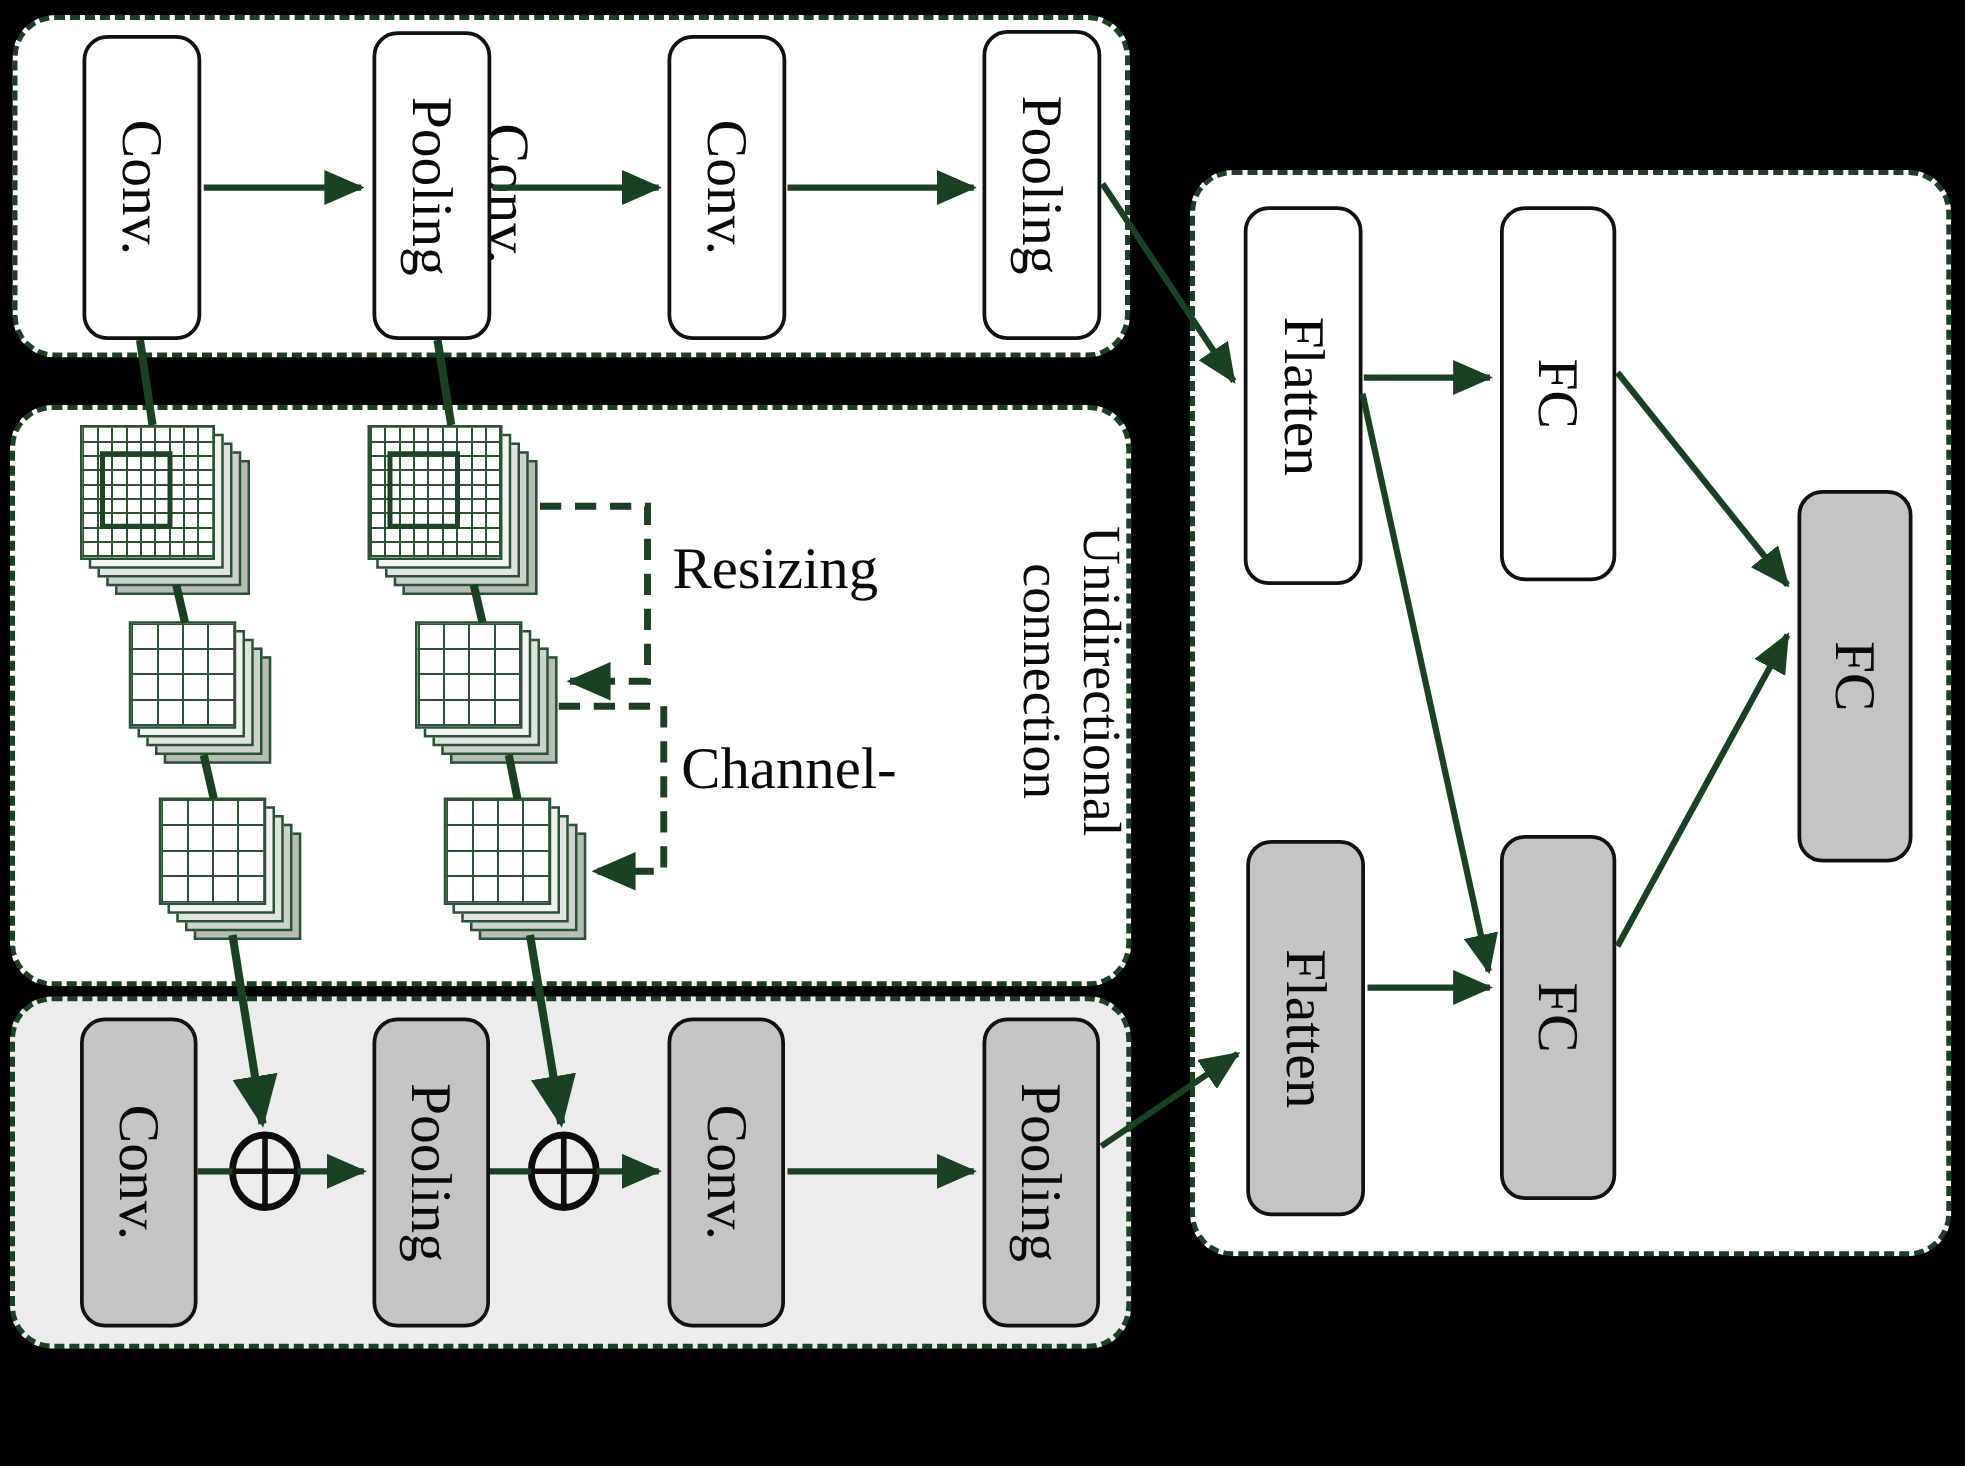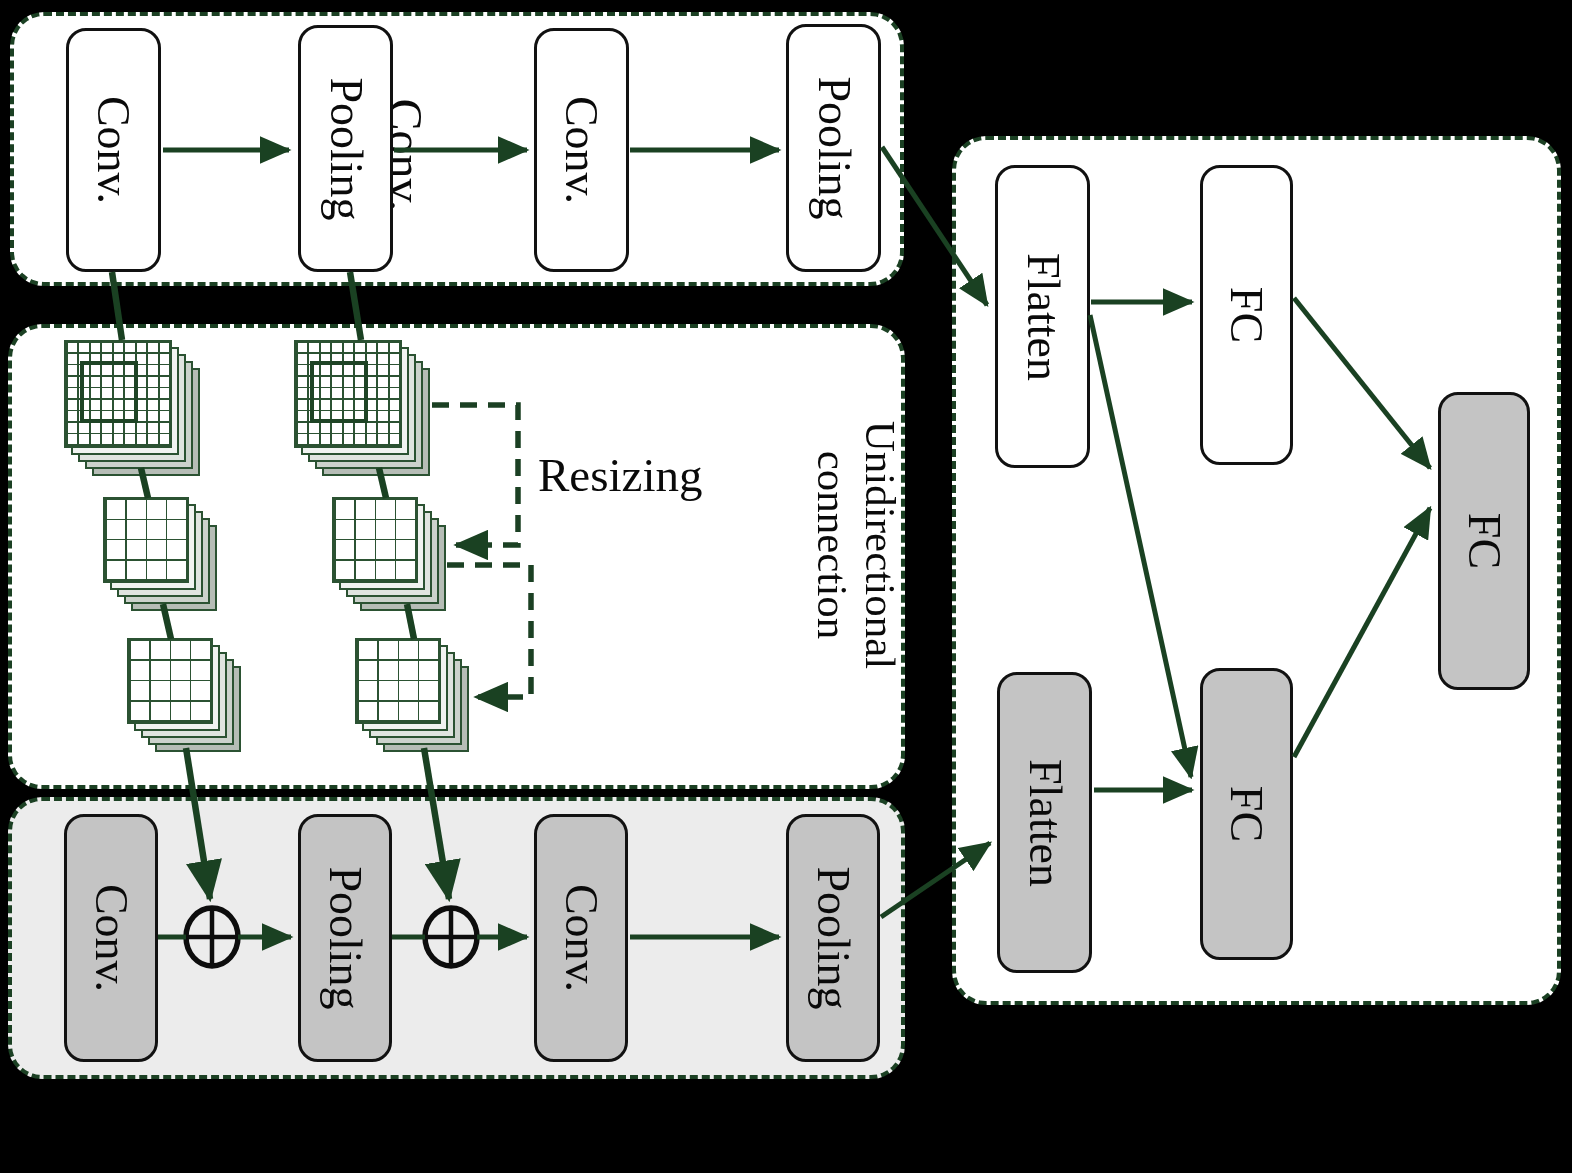--- a/index.html
+++ b/index.html
@@ -69,21 +69,21 @@
     box-sizing:border-box;border:4px solid #1e4425;z-index:3;}
   #g1a{left:64px; top:340px;}
   #g2a{left:294px;top:340px;}
   #g1b{left:103px;top:497px;}
   #g2b{left:332px;top:497px;}
   #g1c{left:127px;top:638px;}
   #g2c{left:355px;top:638px;}
 
   
   .lbl{position:absolute;z-index:3;font-size:47px;line-height:1.18;}
-  #lbl-resizing{left:538px;top:448px;}
+  #lbl-resizing{left:538px;top:428px;}
   #lbl-chrot   {left:545px;top:588px;}
   #lbl-uni{
     left:695px;top:495px;width:322px;height:100px;
     display:flex;flex-direction:column;align-items:center;justify-content:center;
     transform:rotate(90deg);font-size:43px;line-height:1.12;text-align:center;
   }
 
   svg#wires{position:absolute;left:0;top:0;z-index:5;pointer-events:none;}
 </style>
 </head>
@@ -182,20 +182,21 @@
   <div class="stack g4" id="g2c">
     <div class="sheet"></div>
       <div class="sheet"></div>
     <div class="sheet"></div>
       <div class="sheet"></div>
     <div class="sheet"></div>
   </div>
 
   <div class="lbl" id="lbl-resizing">Resizing</div>
   <div class="lbl" id="lbl-chrot">
+    <div>Channel-</div>
   </div>
   <div class="lbl" id="lbl-uni">
     <div>Unidirectional</div>
     <div>connection</div>
   </div>
 
   <svg id="wires" width="1572" height="1173" viewBox="0 0 1572 1173">
     <defs>
       <marker id="ah" markerWidth="6.4" markerHeight="5.6" refX="5.9" refY="2.8" orient="auto" markerUnits="strokeWidth">
         <path d="M0,0 L6.4,2.8 L0,5.6 Z" fill="#1a4122"></path>

